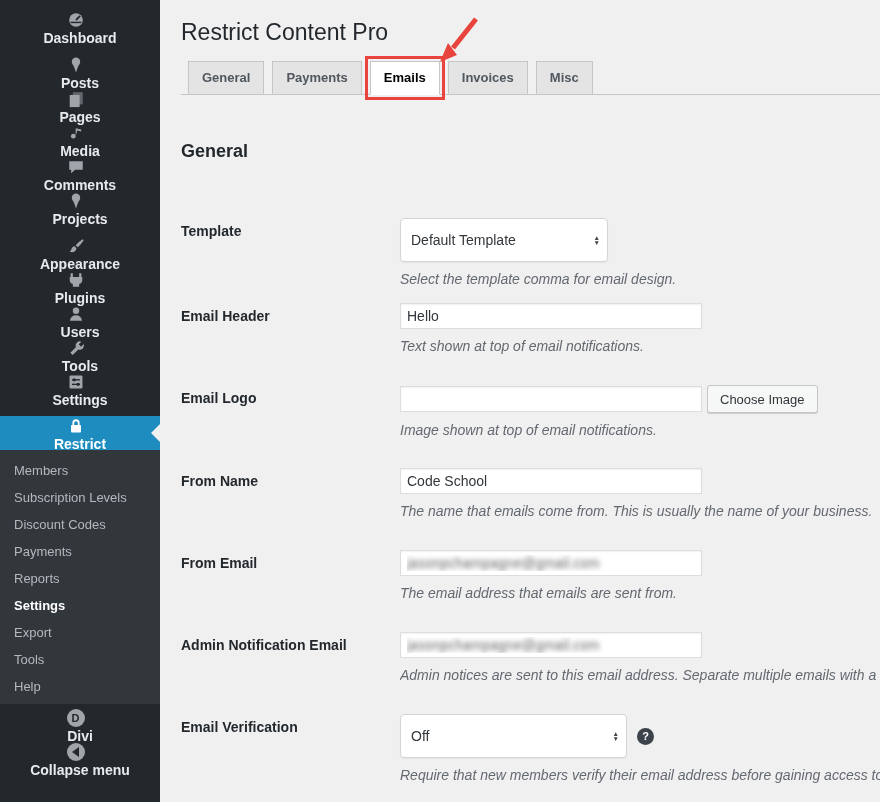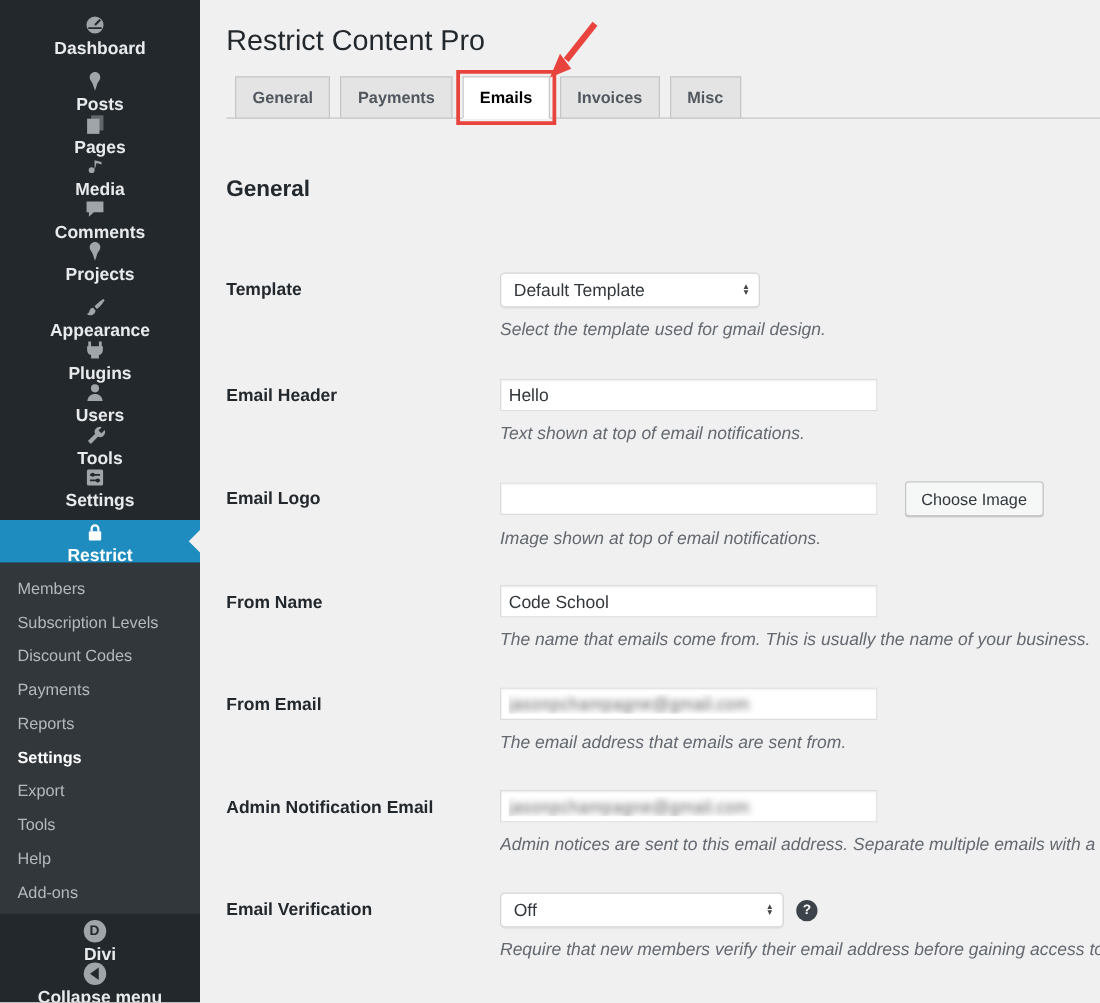--- a/index.html
+++ b/index.html
@@ -84,28 +84,28 @@
   .ctl-line { display:flex; align-items:center; }
   .text-input {
     width:302px; height:26px; border:1px solid #ddd; background:#fff;
     padding:0 6px; font-size:14px; color:#32373c;
     font-family:"Liberation Sans", sans-serif;
     box-shadow:inset 0 1px 2px rgba(0,0,0,.06);
   }
   .text-input.blurred { color:transparent; text-shadow:0 0 5px rgba(70,70,70,.85); }
   .select {
     display:inline-flex; align-items:center; justify-content:space-between;
-    height:28px; border:1px solid #d5d5d5; border-radius:4px; background:#fff;
+    height:44px; border:1px solid #d5d5d5; border-radius:4px; background:#fff;
     padding:0 7px 0 10px; font-size:14px; color:#32373c; cursor:pointer;
     box-shadow:0 1px 1px rgba(0,0,0,.05);
   }
   .sel-arrows { display:flex; flex-direction:column; align-items:center; margin-left:8px; }
   .sel-arrows span { font-size:6.5px; line-height:5px; color:#444; }
   .btn {
-    height:28px; margin-left:22px; padding:0 12px;
+    height:28px; margin-left:5px; padding:0 12px;
     border:1px solid #c6c6c6; border-radius:3px; background:#f6f7f7;
     font-size:13px; color:#32373c; cursor:pointer;
     font-family:"Liberation Sans", sans-serif; box-shadow:0 1px 0 #ccc;
   }
   .help {
     margin-top:9px; font-style:italic; font-size:14px; color:#646970;
     white-space:nowrap; overflow:hidden;
   }
   .help-icon {
     width:17px; height:17px; border-radius:50%; background:#3c434a; color:#fff;
@@ -230,21 +230,20 @@
   <ul class="submenu">
     <li class="smi">Members</li>
     <li class="smi">Subscription Levels</li>
     <li class="smi">Discount Codes</li>
     <li class="smi">Payments</li>
     <li class="smi">Reports</li>
     <li class="smi active">Settings</li>
     <li class="smi">Export</li>
     <li class="smi">Tools</li>
     <li class="smi">Help</li>
-    <li class="smi">Add-ons</li>
   </ul>
   <div class="mi foot">
     <span class="ico">
       <span class="circle-ico">
           <span>D</span>
         </span>
     </span>
     <span>Divi</span>
   </div>
   <div class="mi">
@@ -281,21 +280,21 @@
     <div class="rfield">
       <div class="ctl-line">
         <div class="select" style="width:208px">
           <span>Default Template</span>
           <span class="sel-arrows">
               <span>▲</span>
               <span>▼</span>
             </span>
         </div>
       </div>
-      <p class="help">Select the template used for gmail design.</p>
+      <p class="help">Select the template comma for email design.</p>
     </div>
   </div>
 
   <div class="row" style="top:297px">
     <div class="rlabel">Email Header</div>
     <div class="rfield">
       <div class="ctl-line">
         <input class="text-input" type="text" value="Hello" style="">
       </div>
       <p class="help">Text shown at top of email notifications.</p>

